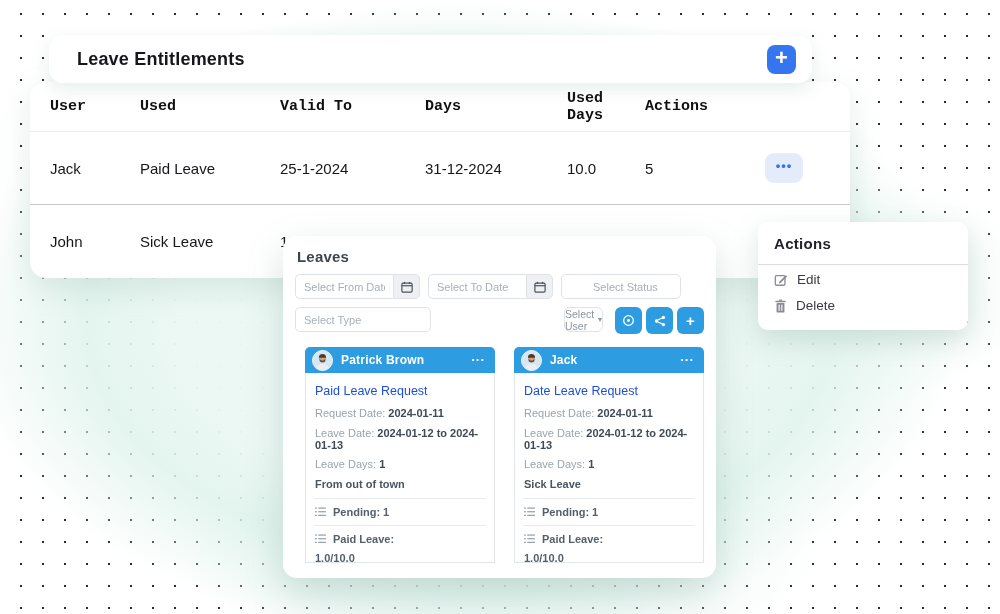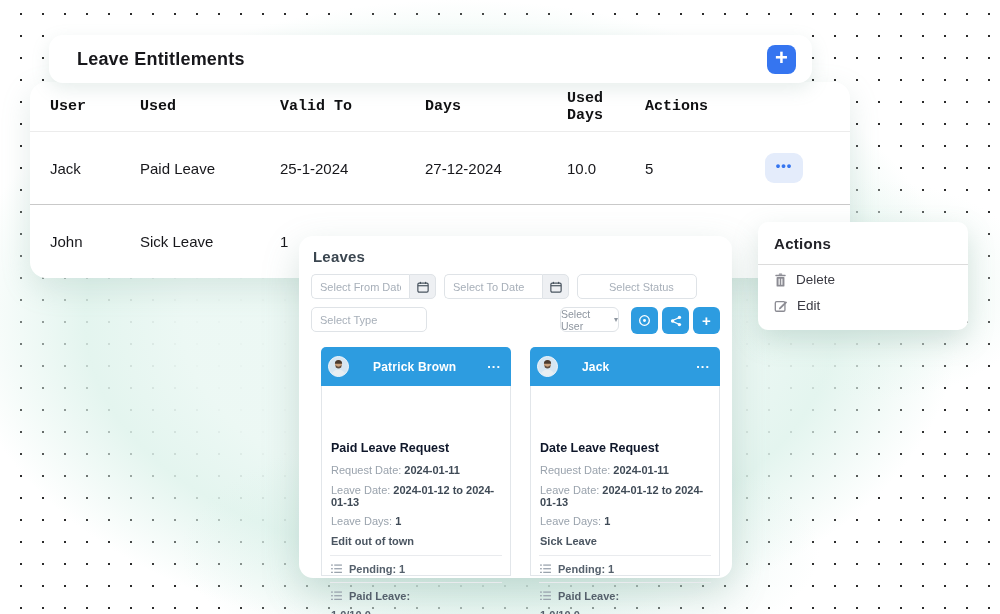--- a/index.html
+++ b/index.html
@@ -86,77 +86,77 @@
   .menu-item {
     display:flex; align-items:center; gap:9px;
     padding:7px 16px 4px 16px; font-size:13.5px; color:#3a3a42; cursor:pointer;
   }
   .menu-item:first-of-type { padding-top:11px; }
   .menu-item svg { flex:0 0 auto; }
 
   
   .leaves-panel {
     position:absolute; z-index:4;
-    left:299px; top:236px; width:433px; height:342px;
+    left:283px; top:236px; width:433px; height:342px;
     background:#ffffff; border-radius:14px;
     box-shadow:0 14px 36px rgba(110,150,140,0.28);
     padding:10px 12px;
   }
   .leaves-title { font-size:15px; font-weight:700; color:#3b4650; margin:2px 0 9px 2px; letter-spacing:0.2px; }
   .filter-row { display:flex; gap:8px; margin-bottom:8px; }
   .input-group { display:flex; }
   .flt-input {
     height:25px; border:1px solid #dfe3e7; border-radius:5px;
     font-size:11px; color:#59616b; padding:0 8px;
     font-family:"Liberation Sans", sans-serif; background:#fff; outline:none;
   }
   .flt-input::placeholder { color:#a7afb9; }
   .input-group .flt-input { border-radius:5px 0 0 5px; border-right:none; width:98px; }
   .cal-btn {
     width:27px; height:25px; background:#eef0f3;
     border:1px solid #dfe3e7; border-radius:0 5px 5px 0;
     display:flex; align-items:center; justify-content:center; cursor:pointer;
   }
   .status-input { width:120px;padding-left:31px; }
-  .type-input { width:116px; }
+  .type-input { width:136px; }
   .user-select {
     height:25px; width:64px; border:1px solid #dfe3e7; border-radius:6px;
     background:#fff; font-size:10.5px; color:#8d959f;
     display:flex; align-items:center; justify-content:center; gap:1px; cursor:pointer;
   }
   .caret { font-size:8px; color:#8d959f; }
   .sq-btn {
     width:27px; height:27px; border:none; border-radius:6px;
     background:#2D9CE0; color:#fff; cursor:pointer;
     display:flex; align-items:center; justify-content:center;
   }
   .sq-btn.plus { font-size:15px; font-weight:700; line-height:1; }
   .row2 { margin-top:0; }
   .row2 .type-input { margin-right:125px; }
   .btn-gap { display:flex; gap:4px; margin-left:4px; }
 
   
   .cards-row { display:flex; gap:19px; margin-top:13px; margin-left:-2px; padding-left:12px; }
   .leave-card { width:198px; height:222px; background:#ffffff; }
   .card-head {
-    height:39px; background:#2D9CE0; border-radius:5px 5px 0 0;
-    display:flex; align-items:center; padding:0 10px 0 7px; gap:24px;
+    height:26px; background:#2D9CE0; border-radius:5px 5px 0 0;
+    display:flex; align-items:center; padding:0 10px 0 7px; gap:8px;
   }
   .avatar {
     width:21px; height:21px; border-radius:50%static; border-radius:50%;
     background:#dceaf5; overflow:hidden; flex:0 0 auto;
     border:1px solid #f2f8fd;
   }
   .card-name { font-size:12px; font-weight:700; color:#ffffff; flex:1; letter-spacing:0.2px; }
   .card-menu { color:#ffffff; font-size:13px; font-weight:700; letter-spacing:1px; cursor:pointer; line-height:0.4; padding-bottom:6px; }
   .card-body {
     height:190px; border:1px solid #e2e6ea; border-top:none;
     padding:11px 9px 0 9px; font-size:11px;
   }
-  .card-title { font-size:12.5px; font-weight:700; color:#0f172a; margin-bottom:9px;margin-top:44px; }
+  .card-title { font-size:12.5px; font-weight:400; color:#1d4ed8; margin-bottom:9px; }
   .c-line { margin-bottom:7.5px; color:#9aa3ad; }
   .c-line b { color:#3f4a56; font-weight:700; margin-left:3px; }
   .c-reason { color:#4a5561; font-weight:600; margin-bottom:8px; }
   .c-div { height:1px; background:#e9ebee; margin:0 -1px 7px -1px; }
   .c-iconline { display:flex; align-items:center; gap:7px; color:#55606c; font-weight:700; margin-bottom:7px; }
   .c-balance { color:#55606c; font-weight:700; margin:2px 0 0 0; }
 </style>
 </head>
 <body>
 
@@ -177,21 +177,21 @@
     <span>Used</span>
     <span>Valid To</span>
     <span>Days</span>
     <span>Used Days</span>
     <span>Actions</span>
   </div>
   <div class="t-row t-body-row first">
     <span>Jack</span>
     <span>Paid Leave</span>
     <span>25-1-2024</span>
-    <span>27-12-2024</span>
+    <span>31-12-2024</span>
     <span>10.0</span>
     <span>5</span>
     <span>
       <button class="ellipsis-btn">
         <span>•••</span>
       </button>
     </span>
   </div>
   <div class="t-row t-body-row">
     <span>John</span>
@@ -200,36 +200,36 @@
     <span></span>
     <span></span>
     <span></span>
     <span></span>
   </div>
 </div>
 
 <div class="actions-menu">
   <div class="actions-menu-title">Actions</div>
   <div class="actions-menu-divider"></div>
+  <div class="menu-item">
+    <svg width="14" height="14" viewBox="0 0 16 16" fill="none" stroke="#8b8b93" stroke-width="1.5">
+      <rect x="1.5" y="3" width="11" height="11" rx="1.5"></rect>
+      <path d="M6 10 L13.5 2.5 L15 4 L7.5 11.5 L5.5 12 Z" fill="#8b8b93" stroke="none"></path>
+    </svg>
+    <span>Edit</span>
+  </div>
   <div class="menu-item">
     <svg width="13" height="14" viewBox="0 0 14 16" fill="#8b8b93">
       <rect x="2.5" y="4.5" width="9" height="11" rx="1"></rect>
       <rect x="1" y="2" width="12" height="1.6" rx="0.8"></rect>
       <rect x="5" y="0.5" width="4" height="1.6" rx="0.8"></rect>
       <rect x="4.8" y="6.5" width="1.3" height="7" fill="#ffffff"></rect>
       <rect x="7.9" y="6.5" width="1.3" height="7" fill="#ffffff"></rect>
     </svg>
     <span>Delete</span>
-  </div>
-  <div class="menu-item">
-    <svg width="14" height="14" viewBox="0 0 16 16" fill="none" stroke="#8b8b93" stroke-width="1.5">
-      <rect x="1.5" y="3" width="11" height="11" rx="1.5"></rect>
-      <path d="M6 10 L13.5 2.5 L15 4 L7.5 11.5 L5.5 12 Z" fill="#8b8b93" stroke="none"></path>
-    </svg>
-    <span>Edit</span>
   </div>
 </div>
 
 <div class="leaves-panel">
   <div class="leaves-title">Leaves</div>
 
   <div class="filter-row">
     <div class="input-group">
       <input class="flt-input" type="text" placeholder="Select From Date" style="">
       <button class="cal-btn">
@@ -297,21 +297,21 @@
           </svg>
         </span>
         <span class="card-name">Patrick Brown</span>
         <span class="card-menu">...</span>
       </div>
       <div class="card-body">
         <div class="card-title">Paid Leave Request</div>
         <div class="c-line"><span>Request Date:</span><b>2024-01-11</b></div>
         <div class="c-line"><span>Leave Date:</span><b>2024-01-12 to 2024-01-13</b></div>
         <div class="c-line"><span>Leave Days:</span><b>1</b></div>
-        <div class="c-reason">Edit out of town</div>
+        <div class="c-reason">From out of town</div>
         <div class="c-div"></div>
         <div class="c-iconline">
           <svg width="11" height="10" viewBox="0 0 12 11" fill="#9aa3ad">
             <rect x="0" y="0.5" width="2" height="1.4"></rect>
               <rect x="3.5" y="0.5" width="8.5" height="1.4"></rect>
             <rect x="0" y="4.5" width="2" height="1.4"></rect>
               <rect x="3.5" y="4.5" width="8.5" height="1.4"></rect>
             <rect x="0" y="8.5" width="2" height="1.4"></rect>
               <rect x="3.5" y="8.5" width="8.5" height="1.4"></rect>
           </svg>

